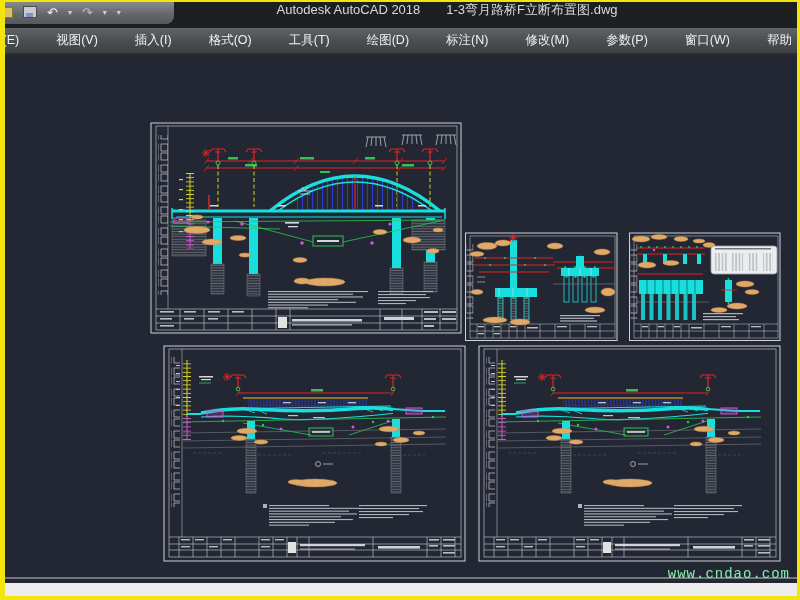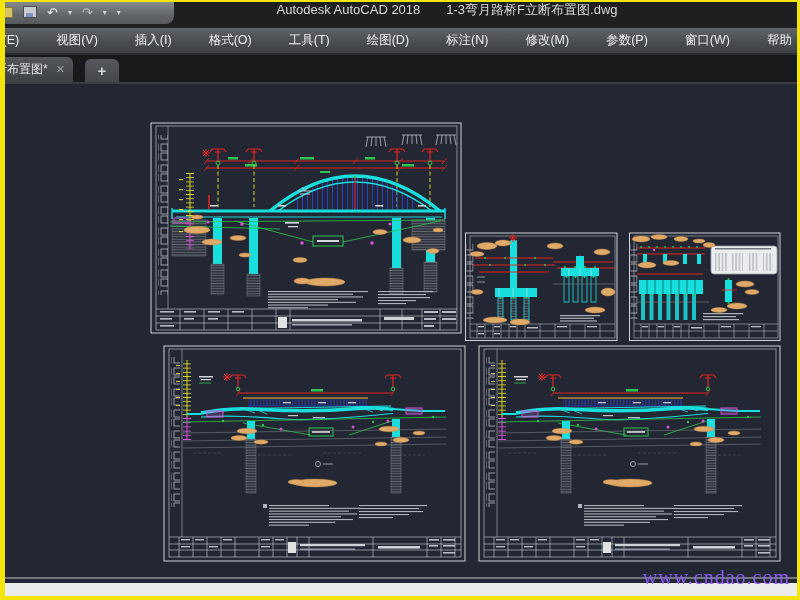--- a/index.html
+++ b/index.html
@@ -40,21 +40,21 @@
   .tab-close{color:#9fa3a6;font-size:11px;}
   .newtab{height:23px;width:34px;margin-left:12px;display:flex;align-items:center;justify-content:center;
     background:linear-gradient(#55585c,#44474a);border-radius:6px 6px 0 0;
     color:#d4d7d9;font-size:15px;font-weight:bold;}
   
   .canvas{position:absolute;left:0;top:84px;width:800px;height:494px;background:#232733;}
   .greyline{position:absolute;left:0;top:577px;width:800px;height:2px;background:#73767a;}
   .darkstrip{position:absolute;left:0;top:579px;width:800px;height:4px;background:#232733;}
   .lightstrip{position:absolute;left:0;top:583px;width:800px;height:17px;background:#ececec;}
   .watermark{position:absolute;right:10px;top:566px;z-index:45;
-    font-family:Liberation Serif, serif;font-size:20px;letter-spacing:1px;color:#8b5cf6;}
+    font-family:Liberation Mono, monospace;font-size:14px;letter-spacing:1px;color:#86efac;}
 </style>
 </head>
 <body>
 
 <div class="screen">
 
   <div class="titlebar">
     <div class="title-text">
       <span>Autodesk AutoCAD 2018</span><span class="file">1-3弯月路桥F立断布置图.dwg</span>
     </div>
@@ -76,29 +76,20 @@
     <span class="menu-item">格式(O)</span>
     <span class="menu-item">工具(T)</span>
     <span class="menu-item">绘图(D)</span>
     <span class="menu-item">标注(N)</span>
     <span class="menu-item">修改(M)</span>
     <span class="menu-item">参数(P)</span>
     <span class="menu-item">窗口(W)</span>
     <span class="menu-item">帮助</span>
   </div>
 
-  <div class="tabbar">
-    <div class="tab">
-      <span>断布置图*</span>
-      <span class="tab-close">✕</span>
-    </div>
-    <div class="newtab">
-      <span>+</span>
-    </div>
-  </div>
 
   <div class="canvas">
   <svg width="800" height="494" viewBox="0 0 800 494">
     <defs>
       <pattern id="pat-ticks" width="10" height="21" patternUnits="userSpaceOnUse">
         <rect x="1" y="2" width="7" height="7" fill="none" stroke="#c8cbd0" stroke-width="0.7"></rect>
         <rect x="1" y="11" width="7" height="7" fill="none" stroke="#c8cbd0" stroke-width="0.7"></rect>
       </pattern>
       <pattern id="pat-hang" width="5" height="60" patternUnits="userSpaceOnUse">
         <path d="M2.5,0V60" stroke="#2a3fd0" stroke-width="1"></path>

